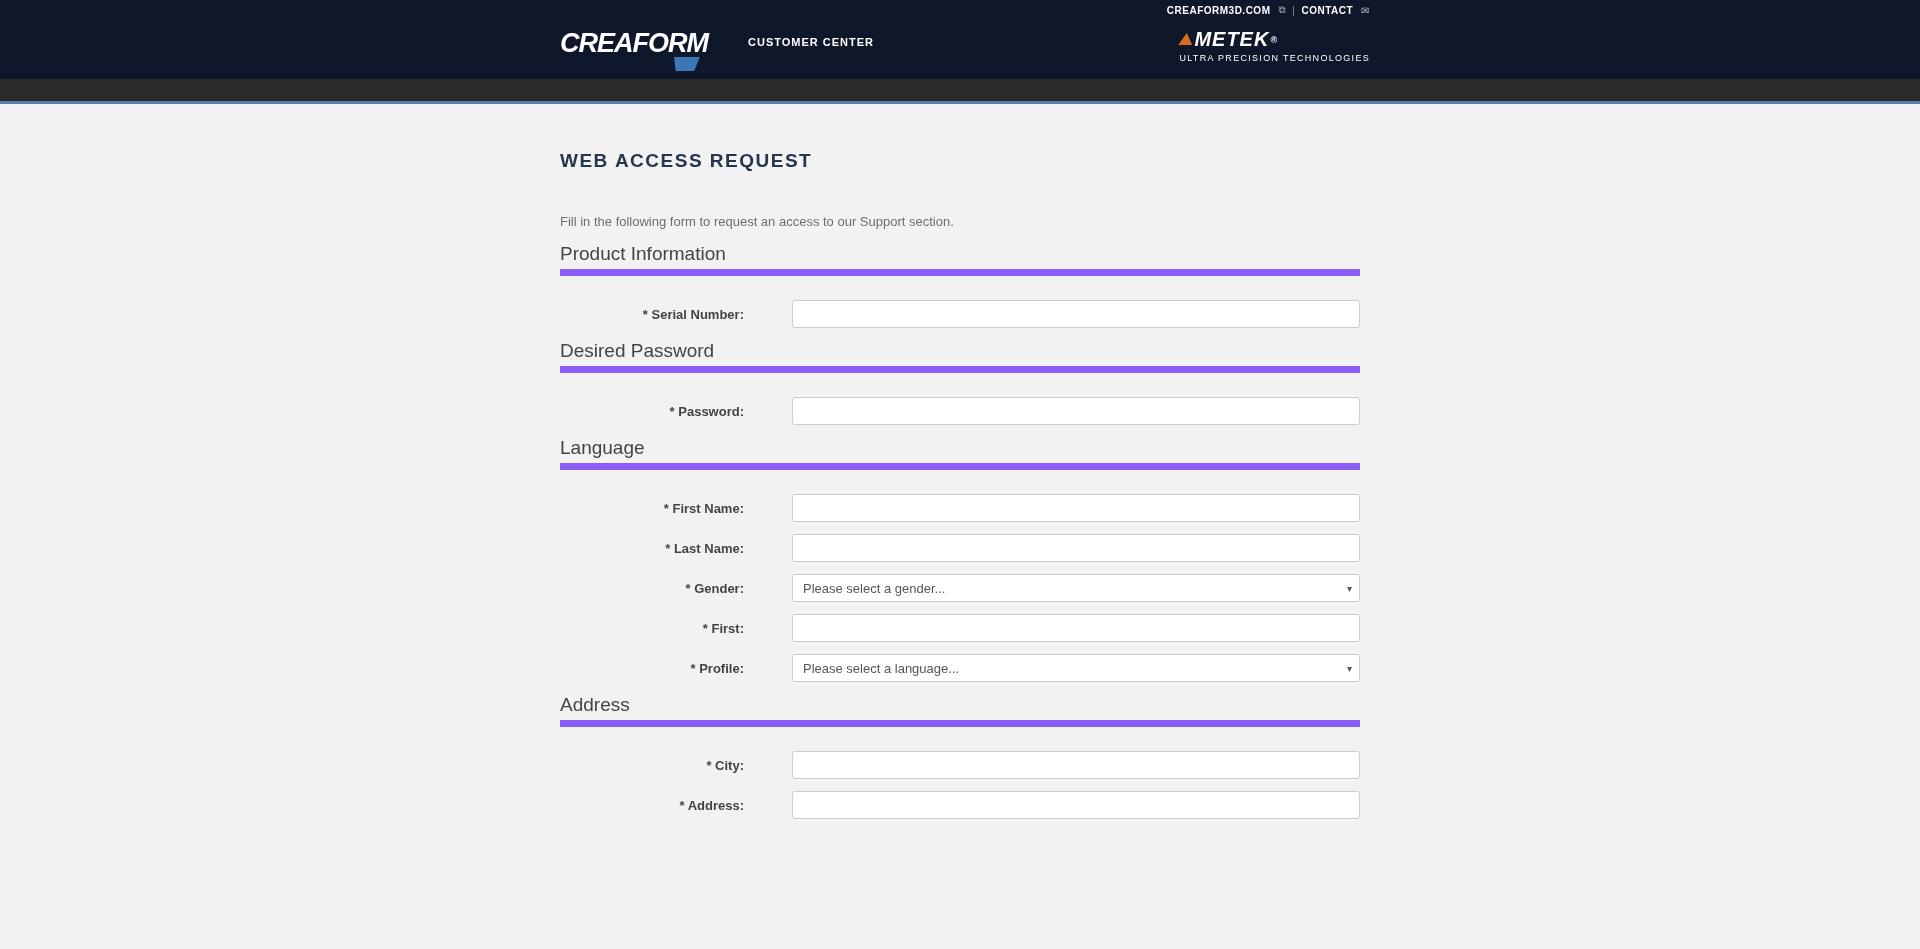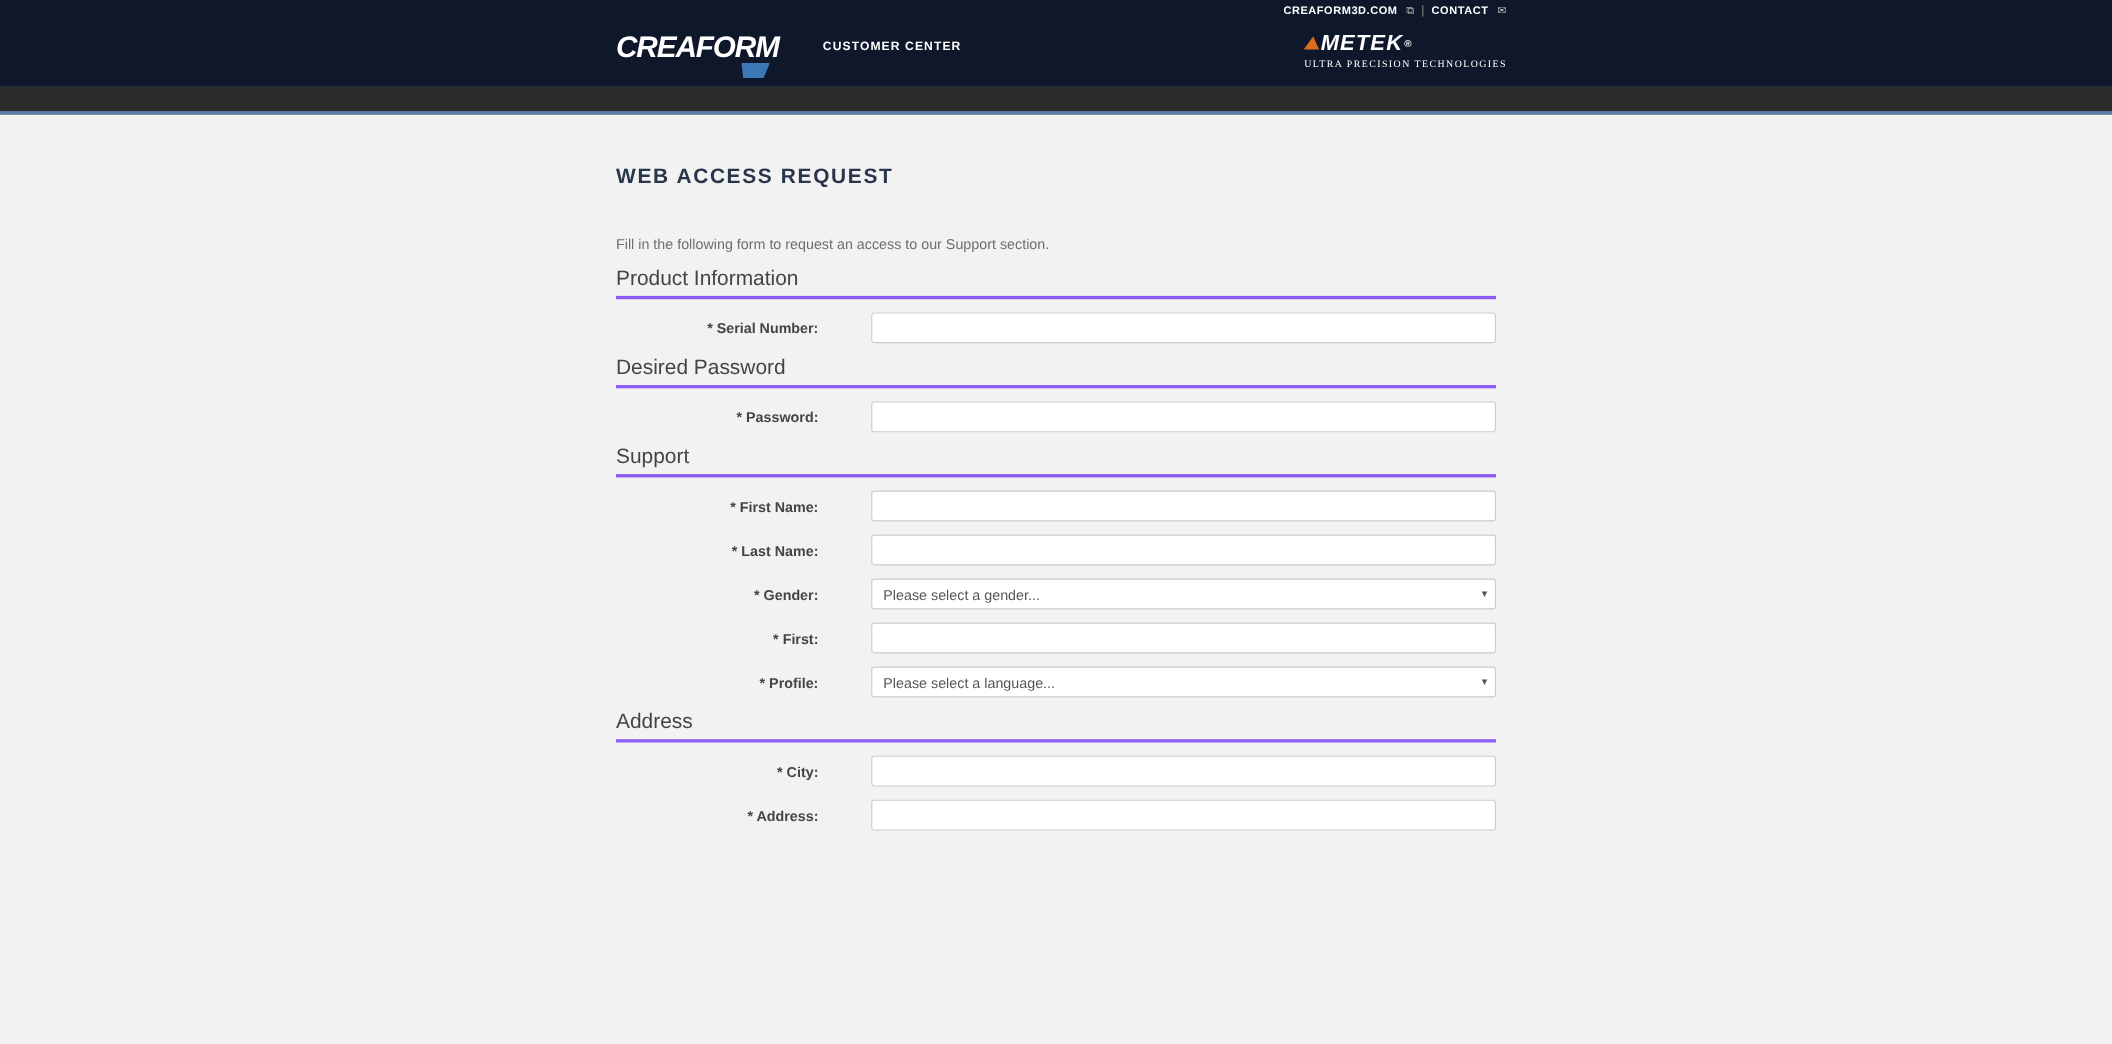--- a/index.html
+++ b/index.html
@@ -96,21 +96,21 @@
   }
   .ametek-logo .tri {
     width: 0; height: 0;
     border-left: 7px solid transparent;
     border-right: 7px solid transparent;
     border-bottom: 12px solid #d96c1e;
     margin-right: 1px;
     transform: translateY(-1px) skewX(-8deg);
   }
   .ametek-logo .reg { font-size: 9px; vertical-align: top; margin-left: 1px; font-style: normal; }
-  .ametek-sub { font-size: 9px; letter-spacing: 1.3px; margin-top: 2px; font-family: Liberation Serif, serif; }
+  .ametek-sub { font-size: 9px; letter-spacing: 1.3px; margin-top: 2px; }
 
   .navbar {
     background: #2b2b2b;
     height: 25px;
     border-bottom: 3px solid #5b7fa8;
   }
 
   
   .main {
     width: 800px;
@@ -127,23 +127,23 @@
   }
   .intro {
     color: #6e6e6e;
     font-size: 13px;
     margin-bottom: 14px;
   }
   .section-h {
     color: #444;
     font-size: 19px;
     font-weight: normal;
-    border-bottom: 3px solid #8b5cf6;
+    border-bottom: 7px solid #8b5cf6;
     padding-bottom: 4px;
-    margin-bottom: 12px;
+    margin-bottom: 24px;
     margin-top: 12px;
   }
   .form-row {
     display: flex;
     align-items: center;
     margin-bottom: 12px;
   }
   .form-label {
     width: 208px;
     text-align: right;
@@ -235,21 +235,21 @@
       <div class="form-label">* Serial Number:</div>
       <div class="form-control"><input class="form-input" type="text" style=""></div>
     </div>
 
     <div class="section-h">Desired Password</div>
     <div class="form-row">
       <div class="form-label">* Password:</div>
       <div class="form-control"><input class="form-input" type="password" style=""></div>
     </div>
 
-    <div class="section-h">Support</div>
+    <div class="section-h">Language</div>
     <div class="form-row">
       <div class="form-label">* First Name:</div>
       <div class="form-control"><input class="form-input" type="text" style=""></div>
     </div>
     <div class="form-row">
       <div class="form-label">* Last Name:</div>
       <div class="form-control"><input class="form-input" type="text" style=""></div>
     </div>
     <div class="form-row">
       <div class="form-label">* Gender:</div>

